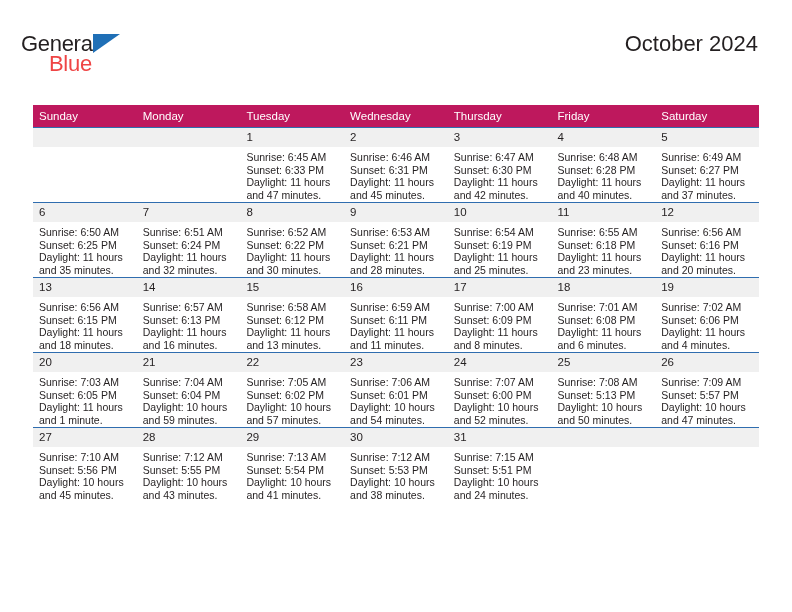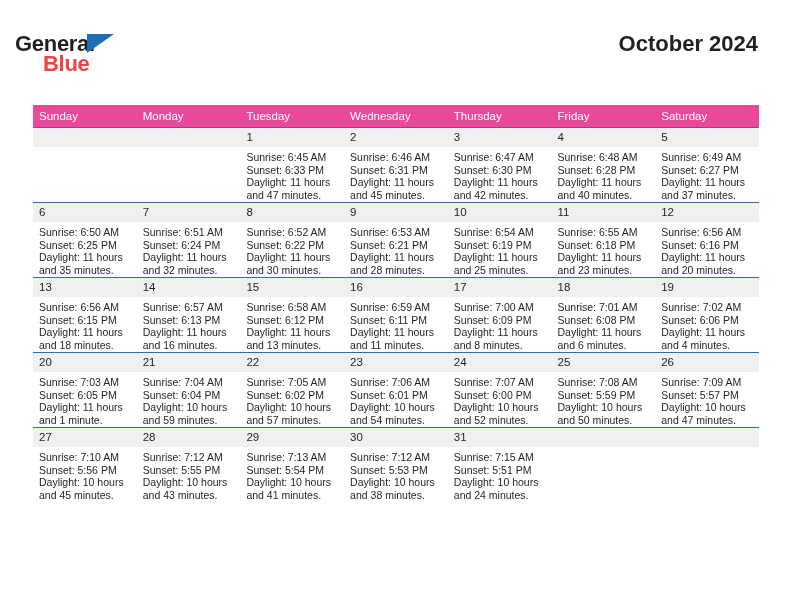--- a/index.html
+++ b/index.html
@@ -17,25 +17,24 @@
   .page {
     position: relative;
     width: 792px;
     height: 612px;
     box-sizing: border-box;
   }
 
   
   .header {
     position: absolute;
-    left: 15px;
+    left: 21px;
     top: 28px;
     right: 34px;
     height: 72px;
-    font-weight: bold;
   }
   .logo {
     position: absolute;
     left: 0;
     top: 4px;
     width: 120px;
     height: 52px;
   }
   .logo-general {
     position: absolute;
@@ -89,21 +88,21 @@
   
   .calendar {
     position: absolute;
     left: 33px;
     top: 105px;
     width: 726px;
     border-collapse: collapse;
     table-layout: fixed;
   }
   .calendar th {
-    background: #ec4899;
+    background: #be185d;
     color: #ffffff;
     font-weight: normal;
     font-size: 11.5px;
     text-align: left;
     padding: 4px 0 5px 6px;
     height: 13px;
     border: none;
     margin-top: 36px;
   }
   .calendar td {
@@ -396,21 +395,21 @@
               <div>Sunrise: 7:07 AM</div>
               <div>Sunset: 6:00 PM</div>
               <div>Daylight: 10 hours</div>
               <div>and 52 minutes.</div>
             </div>
           </td>
           <td>
             <div class="daynum">25</div>
             <div class="info">
               <div>Sunrise: 7:08 AM</div>
-              <div>Sunset: 5:59 PM</div>
+              <div>Sunset: 5:13 PM</div>
               <div>Daylight: 10 hours</div>
               <div>and 50 minutes.</div>
             </div>
           </td>
           <td>
             <div class="daynum">26</div>
             <div class="info">
               <div>Sunrise: 7:09 AM</div>
               <div>Sunset: 5:57 PM</div>
               <div>Daylight: 10 hours</div>

